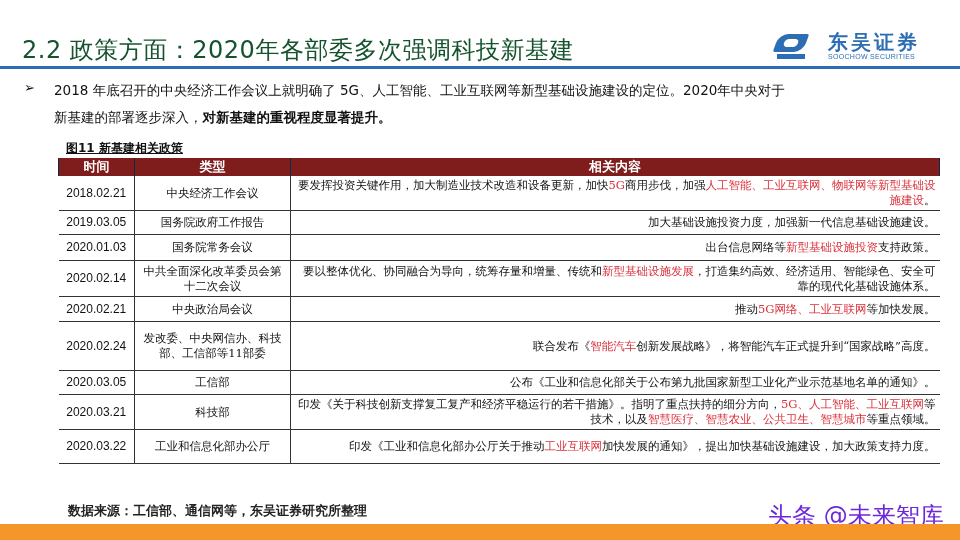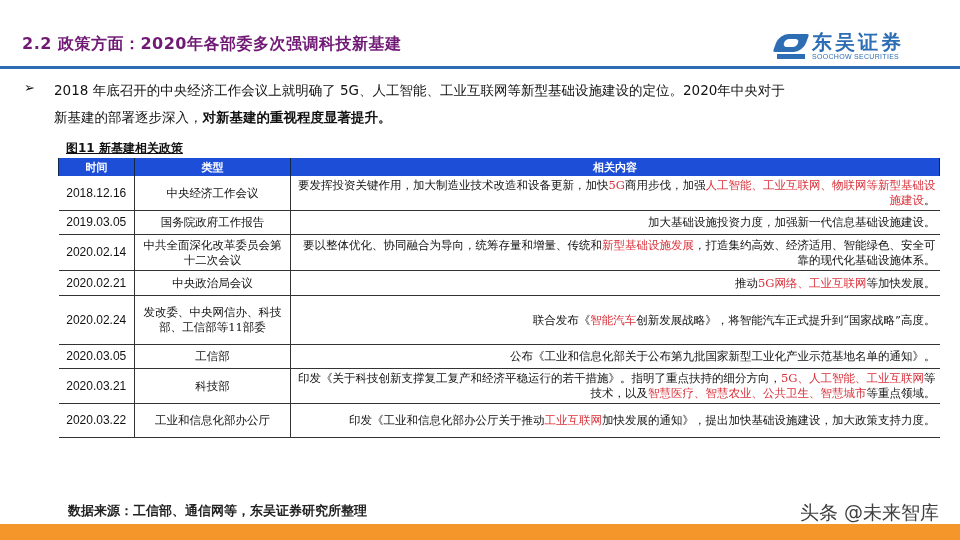--- a/index.html
+++ b/index.html
@@ -1,46 +1,46 @@
 <!DOCTYPE html>
 <html><head>
 <meta charset="utf-8">
 <style>
   * { margin:0; padding:0; box-sizing:border-box; }
   html, body { width:960px; height:540px; overflow:hidden; background:#ffffff; }
   body { position:relative; font-family:"DejaVu Sans","Liberation Sans",sans-serif; color:#111; }
-  .title { position:absolute; left:22px; top:34px; font-size:16px; font-weight:bold; color:#701a75; letter-spacing:0.5px; white-space:nowrap; }
+  .title { position:absolute; left:22px; top:34px; font-size:24px; font-weight:normal; color:#14532d; letter-spacing:0.5px; white-space:nowrap; }
   .title-rule { position:absolute; left:0; top:66px; width:960px; height:3px; background:#2d6db3; }
   .logo { position:absolute; left:776px; top:32px; display:flex; align-items:center; }
   .logo-mark { width:30px; height:26px; position:relative; }
   .logo-mark .s { position:absolute; left:0; top:0; width:30px; height:18px; background:#2d6db3; border-radius:9px 2px 9px 2px; transform:skewX(-20deg); }
   .logo-mark .s2 { position:absolute; left:8px; top:5px; width:14px; height:8px; background:#fff; border-radius:4px; transform:skewX(-20deg); }
   .logo-mark .base { position:absolute; left:1px; top:20px; width:28px; height:5px; background:#2d6db3; }
-  .logo-text { margin-left:6px; display:flex; flex-direction:column; }
+  .logo-text { margin-left:22px; display:flex; flex-direction:column; }
   .logo-cn { font-size:20px; font-weight:bold; color:#2d6db3; letter-spacing:3px; line-height:20px; }
   .logo-en { font-size:7px; color:#2d6db3; letter-spacing:0.3px; line-height:9px; font-family:"Liberation Sans",sans-serif; }
 
   .bullet { position:absolute; left:24px; top:80px; font-size:13px; color:#111; }
   .para { position:absolute; left:54px; top:77px; width:880px; font-size:13.5px; line-height:27px; color:#111; font-family:"DejaVu Sans","Liberation Sans",sans-serif; }
   .para .l1 { display:block; padding-left:0; }
   .para .l2 { display:block; }
   .para b { font-weight:bold; }
 
   .fig-title { position:absolute; left:66px; top:140px; font-size:12px; font-weight:bold; text-decoration:underline; color:#111; white-space:nowrap; }
 
   table.policy { position:absolute; left:58px; top:158px; width:882px; border-collapse:collapse; font-family:"DejaVu Serif","Liberation Serif",serif; font-size:11.5px; }
-  table.policy th { background:#1d4ed8; color:#fff; font-weight:bold; height:18px; font-size:11px; border-left:1px solid #0e2a48; border-right:1px solid #0e2a48; padding:0; }
+  table.policy th { background:#7f1d1d; color:#fff; font-weight:bold; height:18px; font-size:13px; border-left:1px solid #0e2a48; border-right:1px solid #0e2a48; padding:0; }
   table.policy td { border-bottom:1px solid #333; vertical-align:middle; padding:2px 4px; line-height:15px; }
   table.policy td.c1 { width:76px; text-align:center; font-family:"Liberation Sans",sans-serif; font-size:12px; border-right:1px solid #333; white-space:nowrap; }
   table.policy td.c2 { width:156px; text-align:center; border-right:1px solid #333; }
   table.policy td.c3 { text-align:right; padding-left:5px; }
   .red { color:#d9303a; }
 
   .source { position:absolute; left:68px; top:502px; font-size:13px; color:#222; font-family:"DejaVu Serif","Liberation Serif",serif; white-space:nowrap;font-weight:bold; }
-  .watermark { position:absolute; left:800px; top:500px; font-size:19px; color:#404040; white-space:nowrap; text-shadow:0 0 2px #fff; }
+  .watermark { position:absolute; left:768px; top:500px; font-size:24px; color:#6d28d9; white-space:nowrap; text-shadow:0 0 2px #fff; }
   .footer-bar { position:absolute; left:0; top:524px; width:960px; height:16px; background:#f5962b; }
 </style>
 </head>
 <body>
 
 <div class="title">2.2 政策方面：2020年各部委多次强调科技新基建</div>
 <div class="title-rule"></div>
 
 <div class="logo">
   <div class="logo-mark">
@@ -65,28 +65,33 @@
 <table class="policy">
   <thead>
     <tr>
       <th>时间</th>
       <th>类型</th>
       <th>相关内容</th>
     </tr>
   </thead>
   <tbody id="policy-body">
       <tr style="height: 33px;">
-        <td class="c1">2018.12.16</td>
+        <td class="c1">2018.02.21</td>
         <td class="c2">中央经济工作会议</td>
         <td class="c3"><span>要发挥投资关键作用，加大制造业技术改造和设备更新，加快</span><span class="red">5G</span><span>商用步伐，加强</span><span class="red">人工智能、工业互联网、物联网等新型基础设施建设</span><span>。</span></td>
       </tr>
       <tr style="height: 24px;">
         <td class="c1">2019.03.05</td>
         <td class="c2">国务院政府工作报告</td>
         <td class="c3"><span>加大基础设施投资力度，加强新一代信息基础设施建设。</span></td>
+      </tr>
+      <tr style="height: 26px;">
+        <td class="c1">2020.01.03</td>
+        <td class="c2">国务院常务会议</td>
+        <td class="c3"><span>出台信息网络等</span><span class="red">新型基础设施投资</span><span>支持政策。</span></td>
       </tr>
       <tr style="height: 36px;">
         <td class="c1">2020.02.14</td>
         <td class="c2">中共全面深化改革委员会第十二次会议</td>
         <td class="c3"><span>要以整体优化、协同融合为导向，统筹存量和增量、传统和</span><span class="red">新型基础设施发展</span><span>，打造集约高效、经济适用、智能绿色、安全可靠的现代化基础设施体系。</span></td>
       </tr>
       <tr style="height: 25px;">
         <td class="c1">2020.02.21</td>
         <td class="c2">中央政治局会议</td>
         <td class="c3"><span>推动</span><span class="red">5G网络、工业互联网</span><span>等加快发展。</span></td>

